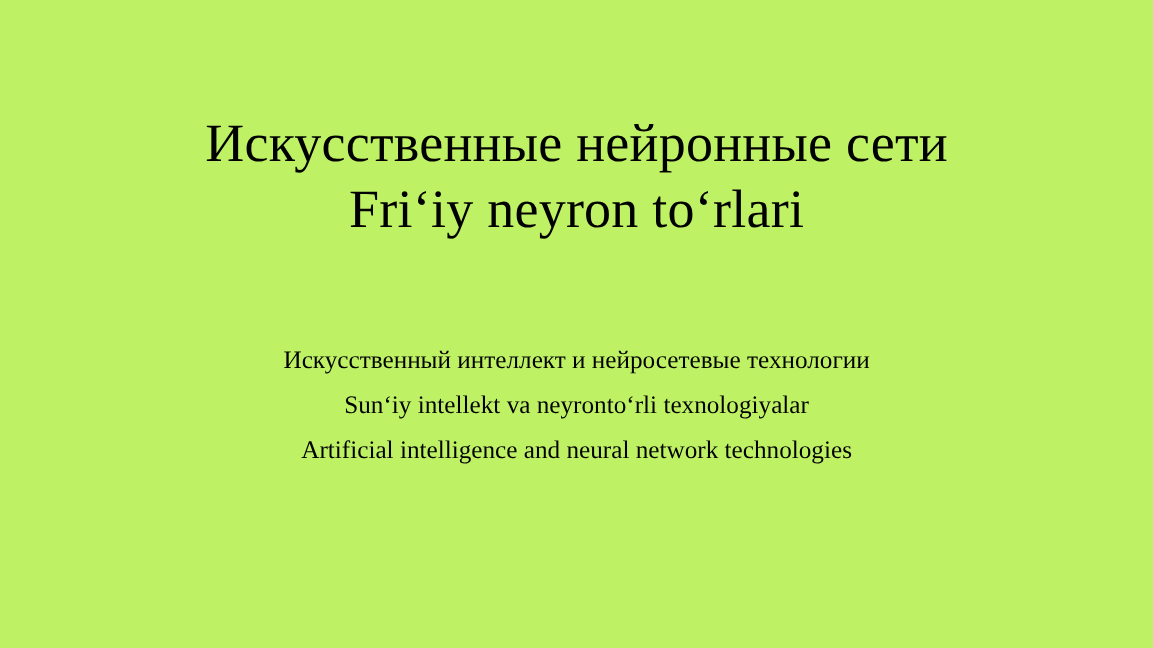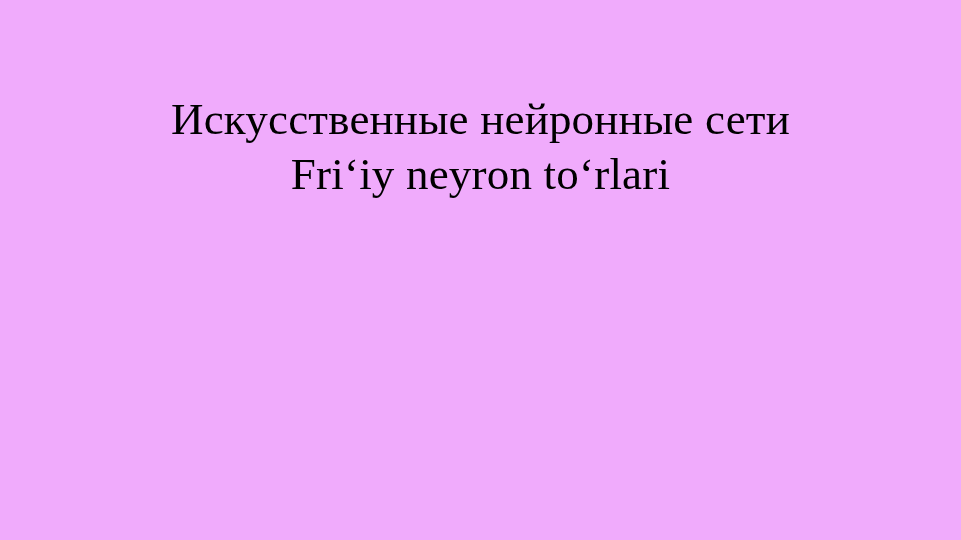--- a/index.html
+++ b/index.html
@@ -11,21 +11,21 @@
     height: 540px;
     background: #ffffff;
     font-family: "Liberation Serif", "DejaVu Serif", serif;
     color: #000000;
     overflow: hidden;
   }
   .slide {
     position: relative;
     width: 961px;
     height: 540px;
-    background: #f0abfc;
+    background: #bef264;
     box-sizing: border-box;
   }
   .title-block {
     position: absolute;
     left: 0;
     top: 92px;
     width: 961px;
     text-align: center;
   }
   .title-line {
@@ -50,14 +50,19 @@
 </head>
 <body>
 
 <div class="slide">
 
   <div class="title-block">
     <div class="title-line">Искусственные нейронные сети</div>
     <div class="title-line">Fri‘iy neyron to‘rlari</div>
   </div>
 
+  <div class="subtitle-block">
+    <div class="subtitle-line">Искусственный интеллект и нейросетевые технологии</div>
+    <div class="subtitle-line">Sun‘iy intellekt va neyronto‘rli texnologiyalar</div>
+    <div class="subtitle-line">Artificial intelligence and neural network technologies</div>
+  </div>
 
 </div>
 
 </body></html>

